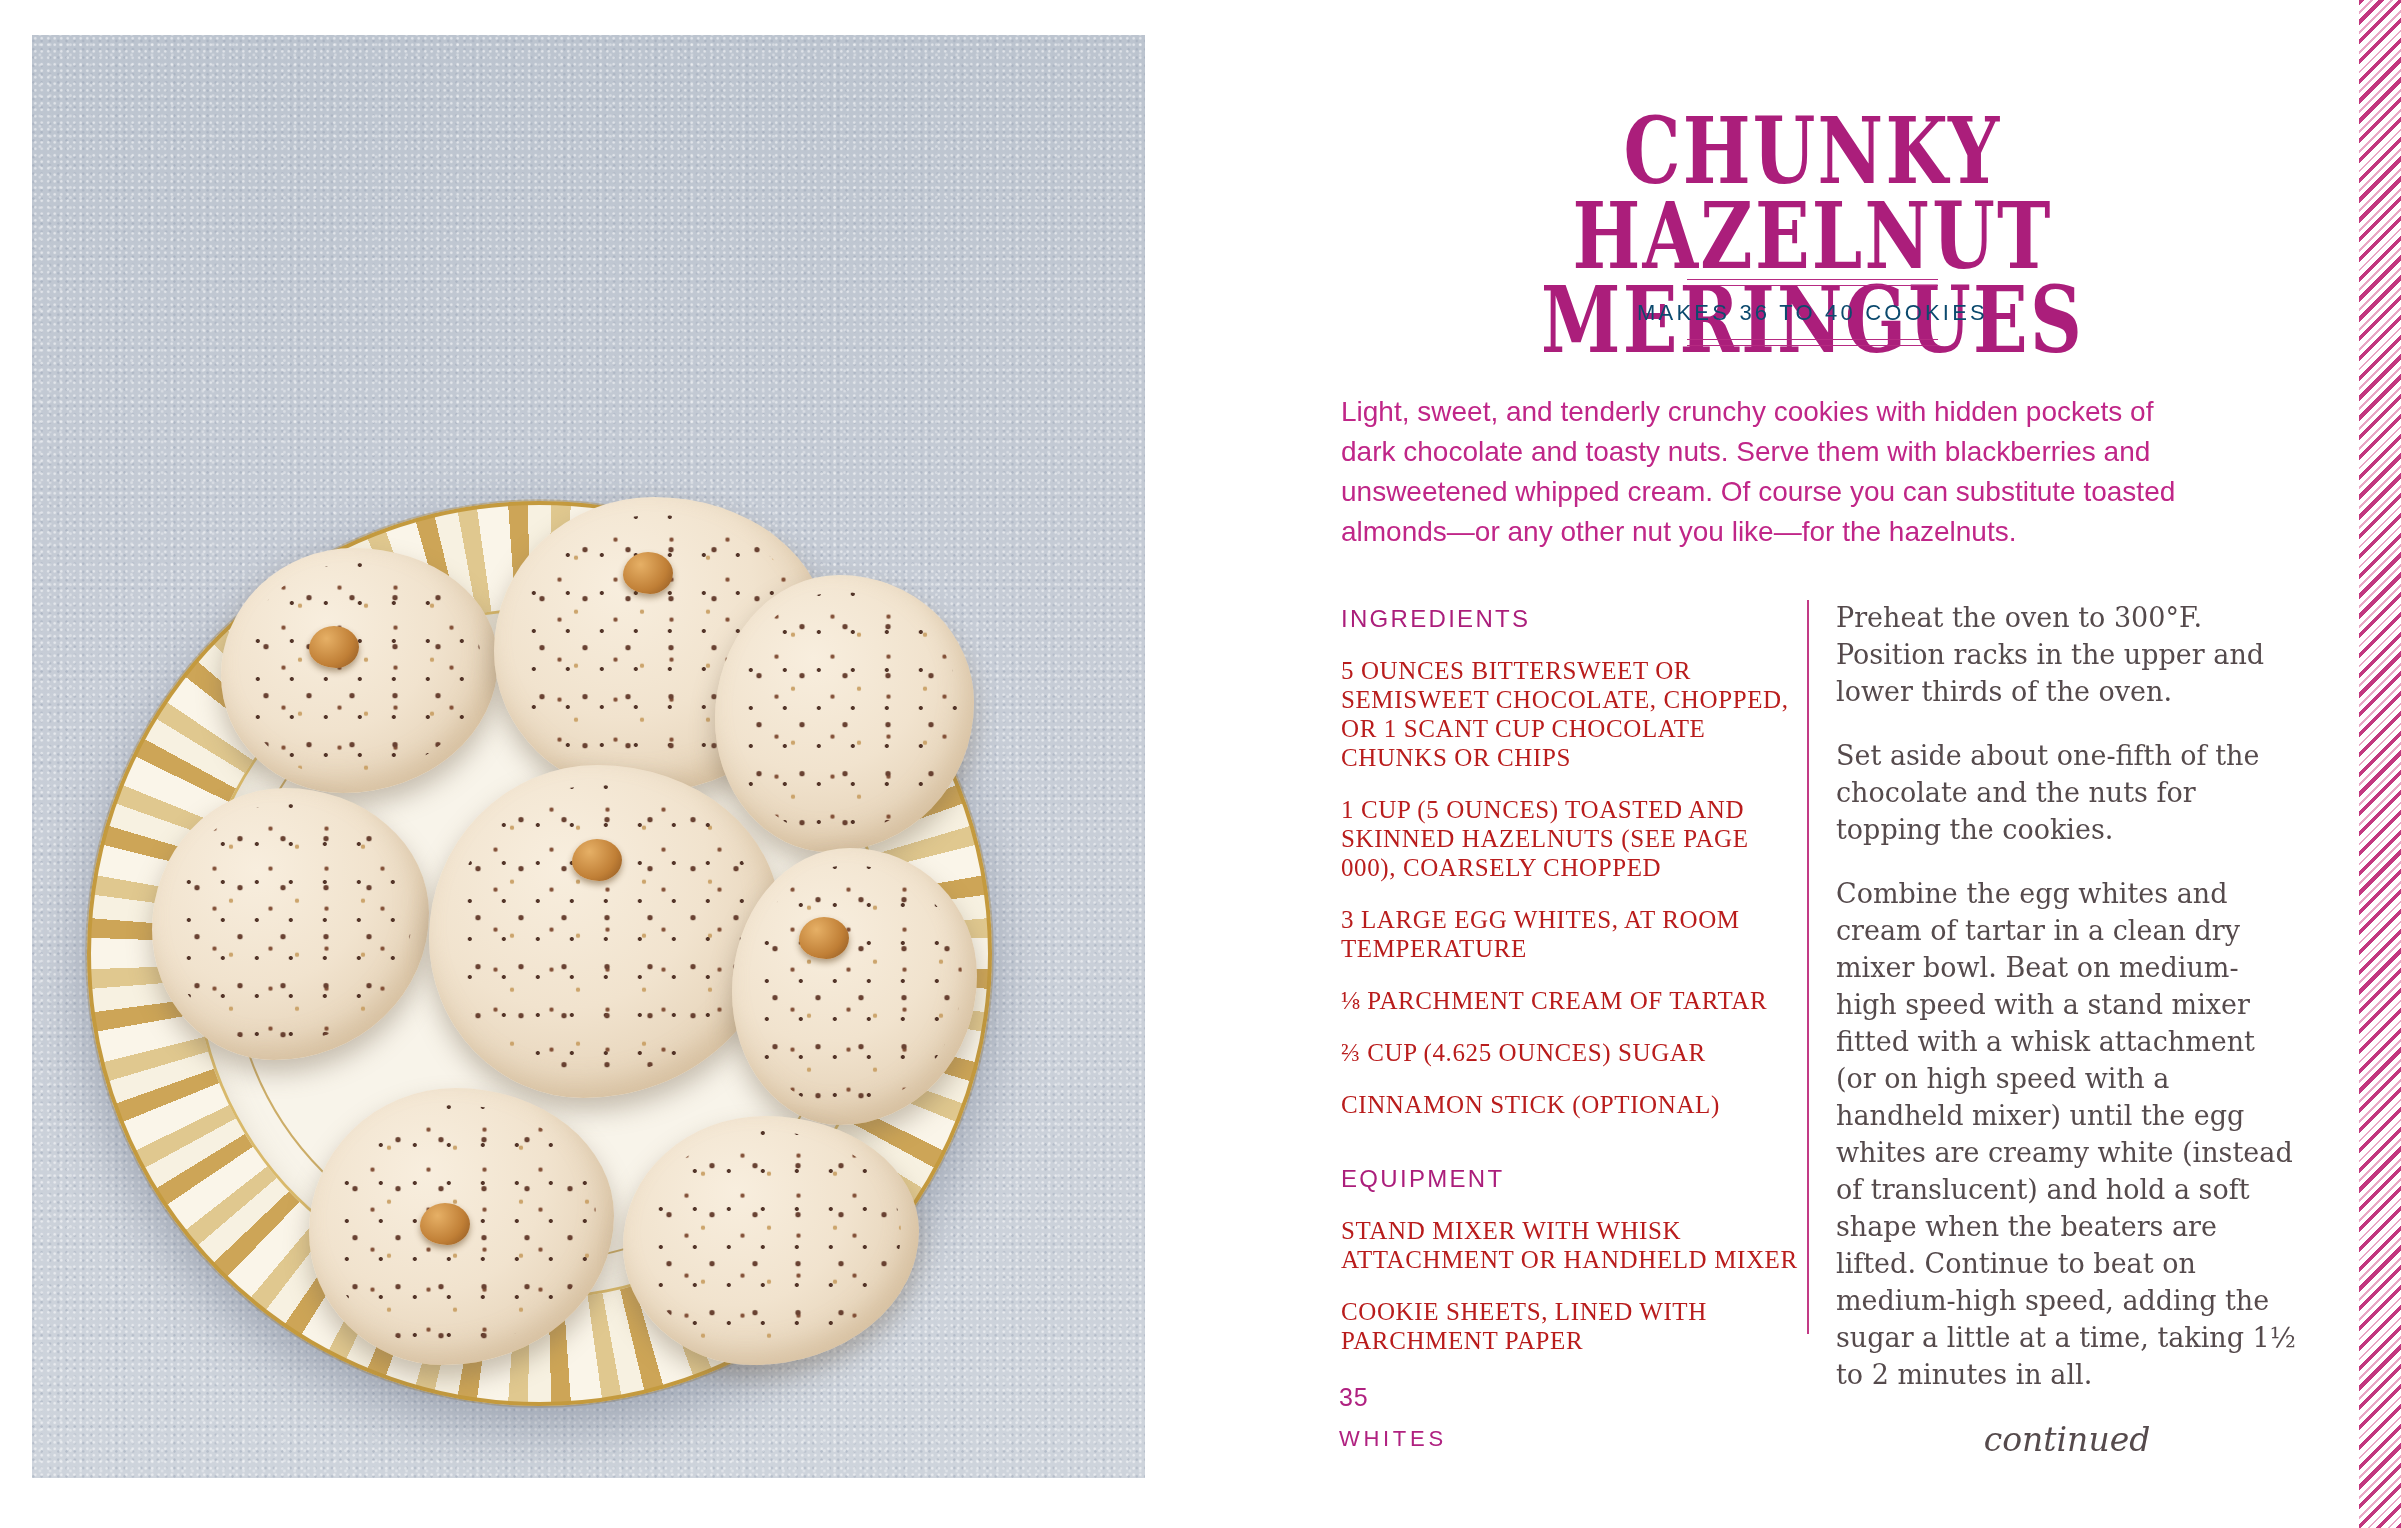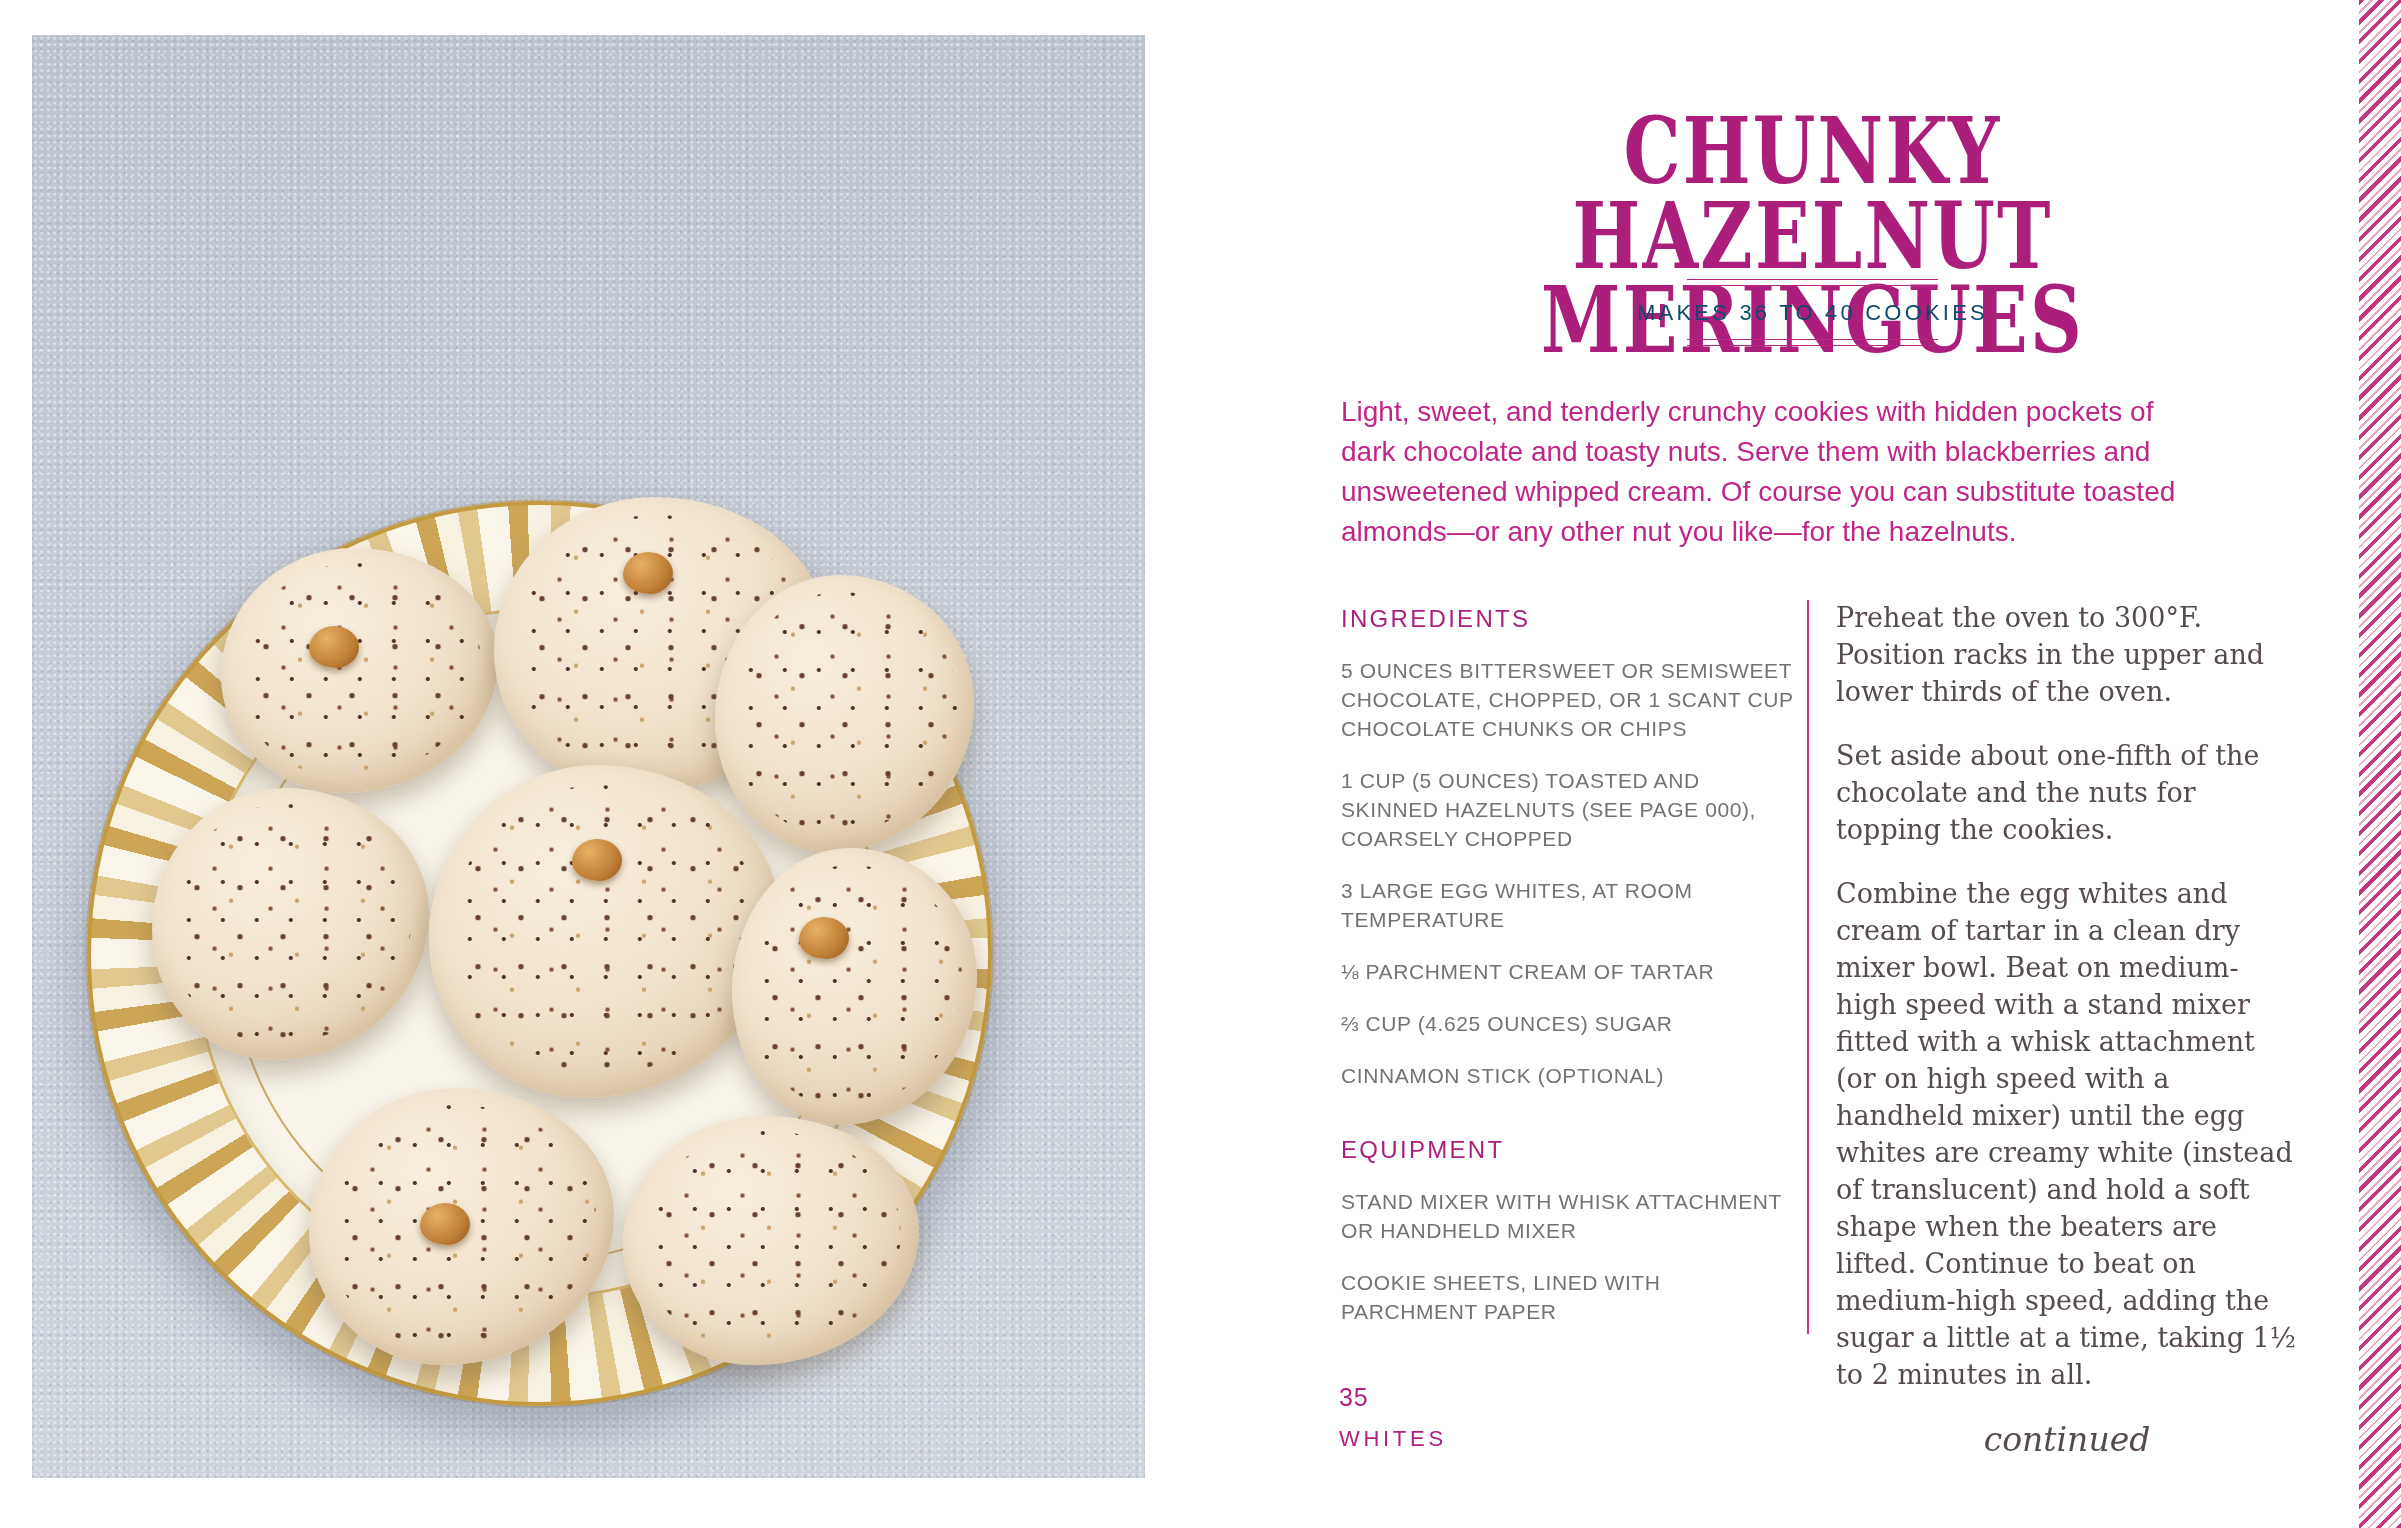--- a/index.html
+++ b/index.html
@@ -83,21 +83,21 @@
     color:#c02688; font-size:28px; line-height:40px; white-space:pre-line;
   }
   .col-left { position:absolute; left:1341px; top:605px; width:460px; }
   .col-right { position:absolute; left:1836px; top:599px; width:462px; }
   .divider { position:absolute; left:1807px; top:600px; width:1.8px; height:734px; background:#c23a86; }
 
   .sec-heading {
     color:#ab1e7b; font-weight:400; font-size:24px; letter-spacing:2.3px;
   }
   .ing-item {
-    margin-top:23px; color:#737373; font-size:21px; line-height:29px; letter-spacing:0.6px;
+    margin-top:23px; color:#b91c1c; font-size:25px; line-height:29px; letter-spacing:0.6px;font-family:Liberation Serif, serif;
   }
   .equip-heading { margin-top:46px; }
   .step {
     font-family:"DejaVu Serif", serif; color:#554a4c;
     font-size:27px; line-height:37px; margin-bottom:27px;
   }
   .continued {
     font-family:"DejaVu Serif", serif; font-style:italic; color:#554a4c;
     font-size:33px; text-align:center; margin-top:1.8px;
   }

